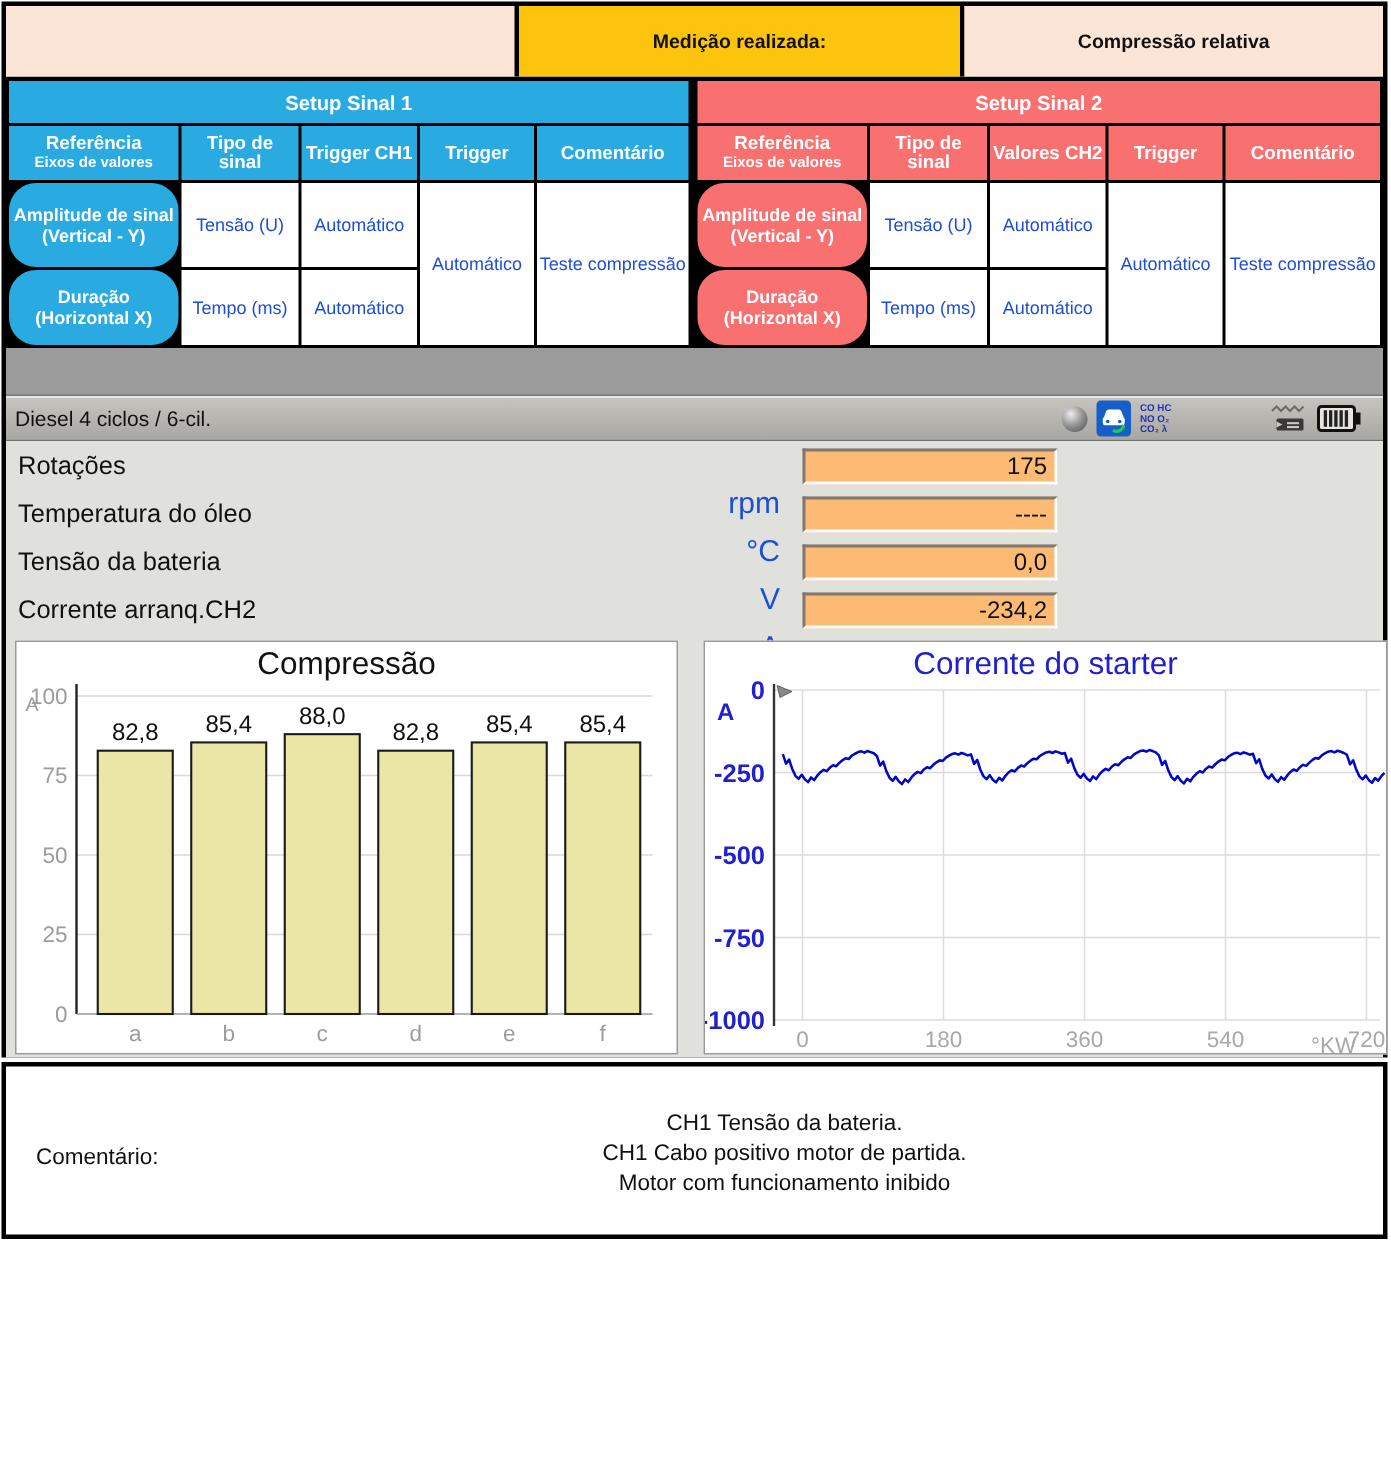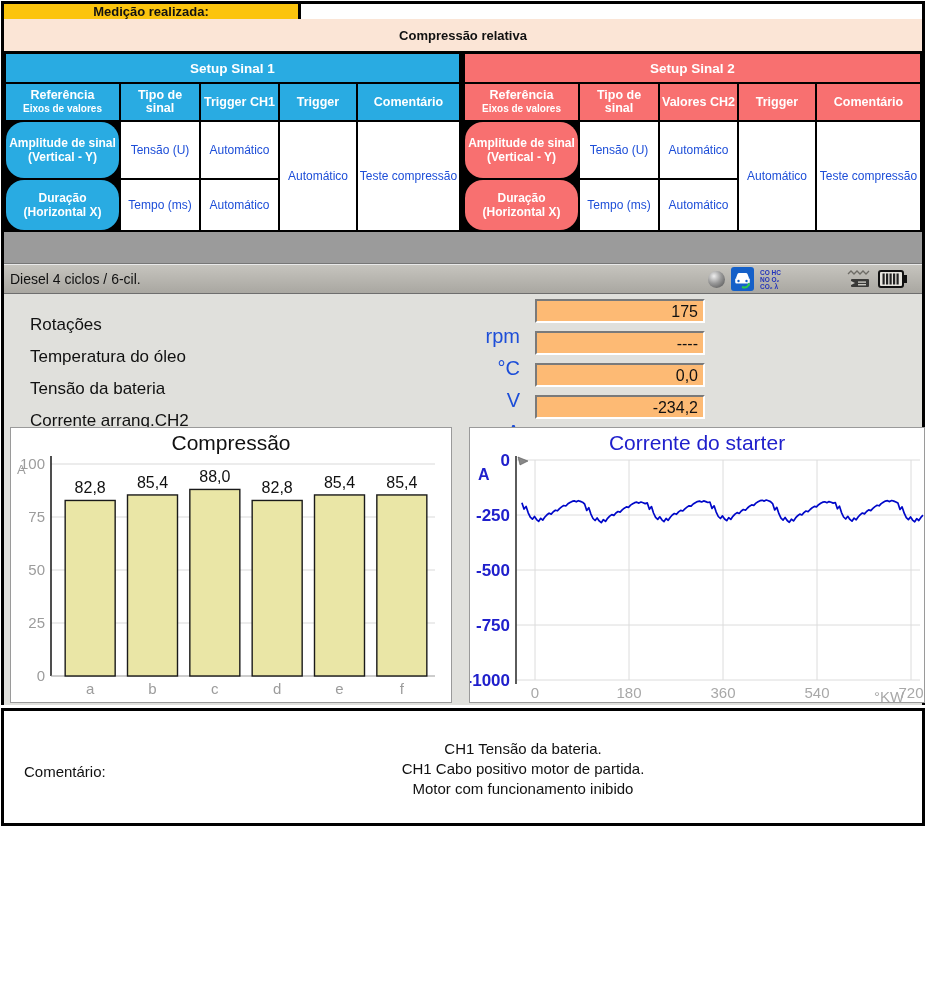--- a/index.html
+++ b/index.html
@@ -3,21 +3,21 @@
 <meta charset="utf-8">
 <style>
   * { margin:0; padding:0; box-sizing:border-box; }
   html,body { background:#fff; }
   body { font-family:"Liberation Sans", sans-serif; width:927px; height:987px; position:relative; }
 
   .main-frame { position:absolute; left:1px; top:1px; width:924px; height:704px;
     border:3px solid #000; background:#fff; }
 
   
-  .top-row { display:flex; height:50px; border-bottom:3px solid #000;flex-direction:column; }
+  .top-row { display:flex; height:50px; border-bottom:3px solid #000; }
   .top-cell { display:flex; align-items:center; justify-content:center;
     font-size:13px; font-weight:bold; color:#111; }
   .cell-blank  { width:342px; background:#FBE5D6; border-right:3px solid #000; }
   .cell-yellow { width:297px; background:#FCC40D; border-right:3px solid #000; }
   .cell-result { flex:1; background:#FBE5D6; }
 
   
   .tables-row { display:flex; background:#000; }
   .setup-table { width:50%; display:grid;
     grid-template-columns: 113px 78px 77px 76px 1fr;
@@ -50,21 +50,21 @@
     display:flex; align-items:center; justify-content:center; }
   .gas-text { font-size:6.5px; line-height:7px; color:#2233bb; font-weight:bold;
     letter-spacing:0; width:34px; }
   .spacer { width:40px; }
   .ign-ico { width:26px; height:22px; position:relative; }
   .batt-ico { width:30px; height:20px; position:relative; margin-right:8px; }
 
   
   .content { position:relative; height:411px; background:#E0E0DC; }
   .meas-row { position:absolute; left:0; width:100%; height:26px; }
-  .meas-label { position:absolute; left:8px; top:16px; font-size:17px; color:#111;margin-left:18px; }
+  .meas-label { position:absolute; left:8px; top:2px; font-size:17px; color:#111; }
   .meas-unit { position:absolute; right:402px; top:2px; font-size:20px; color:#1d4ed8;margin-top:24px; }
   .meas-box { position:absolute; left:531px; top:0; width:170px; height:24px;
     background:#fdba74; border:2px solid; border-color:#7a7a7a #ffffff #ffffff #7a7a7a;
     font-size:16px; color:#111; text-align:right; padding:2px 5px 0 0; }
 
   .chart-panel { position:absolute; top:133px; background:#fff; border:1px solid #9a9a9a; }
   .bar-panel  { left:6px;  width:442px; height:276px; }
   .line-panel { left:465px; width:456px; height:276px; }
   .chart-title { height:26px; text-align:center; font-size:21px; padding-top:3px; }
   .bar-panel  .chart-title { color:#111; }

